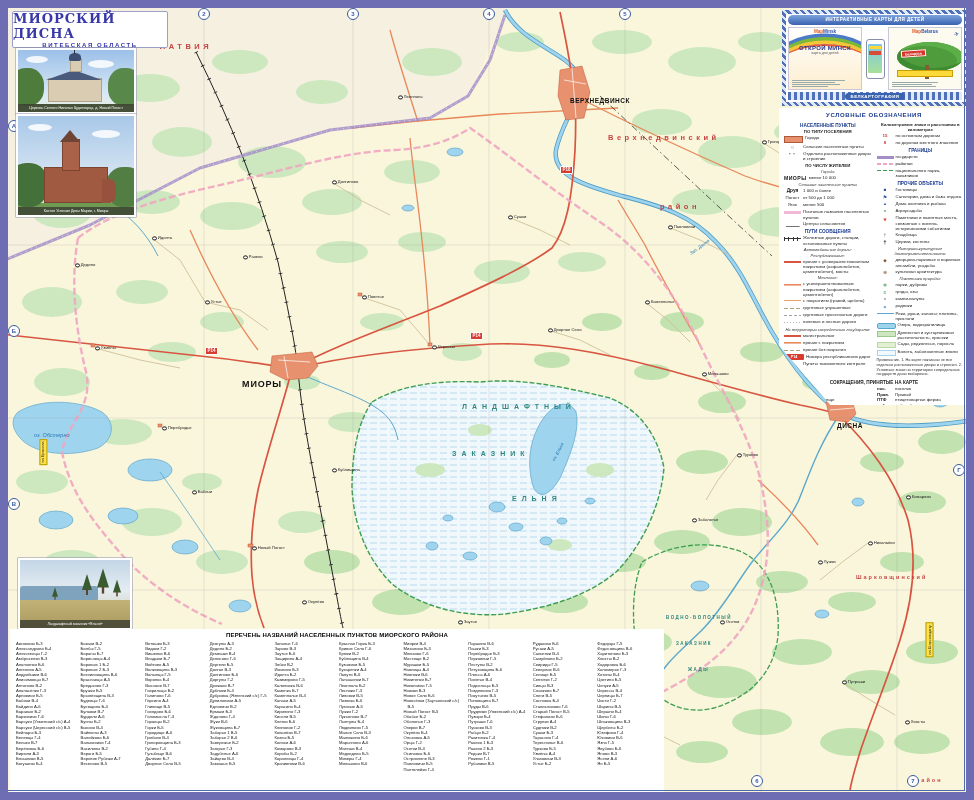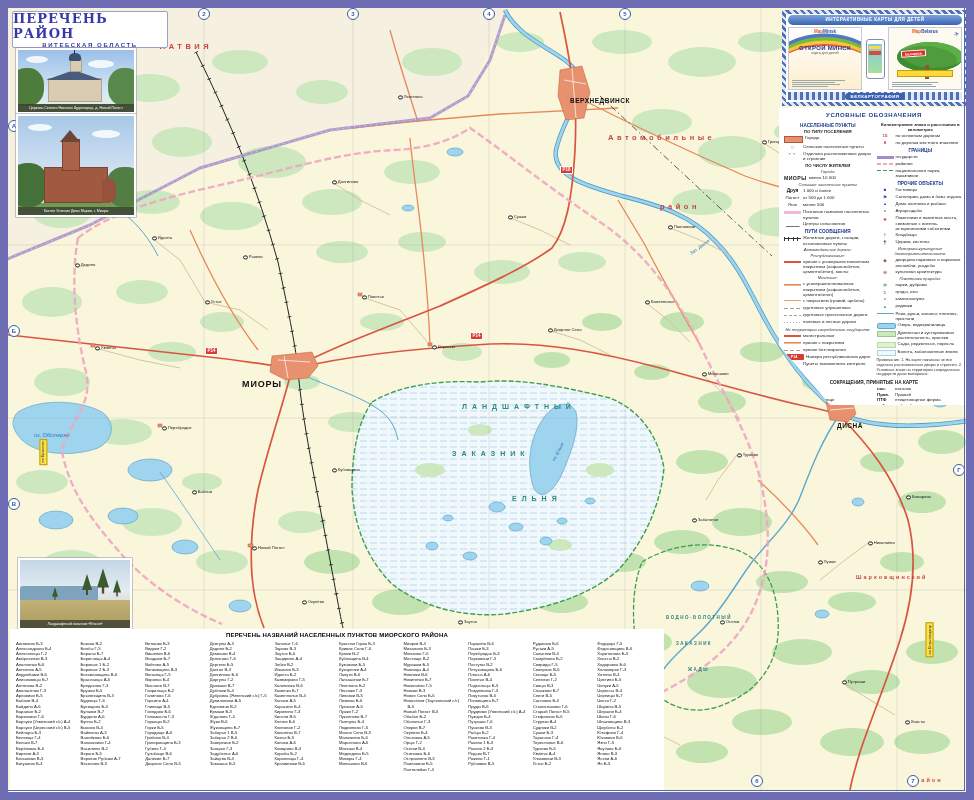--- a/index.html
+++ b/index.html
@@ -422,21 +422,21 @@
         <path d="M8,418 H966"></path>
         <path d="M8,590 H966"></path>
     </g>
   </svg>
 
   <div class="labels" id="labels">
       <span class="ml town-big" style="left: 262px; top: 384px;">МИОРЫ</span>
       <span class="ml town" style="left: 600px; top: 100px;">ВЕРХНЕДВИНСК</span>
       <span class="ml town" style="left: 850px; top: 425px;">ДИСНА</span>
       <span class="ml red" style="left: 160px; top: 46px;">ЛАТВИЯ</span>
-      <span class="ml red" style="left: 608px; top: 137px;">Автомобильные</span>
+      <span class="ml red" style="left: 608px; top: 137px;">Верхнедвинский</span>
       <span class="ml red" style="left: 660px; top: 206px;">район</span>
       <span class="ml red-sm" style="left: 16px; top: 196px;">Браславский</span>
       <span class="ml red-sm" style="left: 38px; top: 209px;">район</span>
       <span class="ml red-sm" style="left: 856px; top: 577px;">Шарковщинский</span>
       <span class="ml red-sm" style="left: 916px; top: 780px;">район</span>
       <span class="ml teal" style="left: 462px; top: 406px;">ЛАНДШАФТНЫЙ</span>
       <span class="ml teal" style="left: 452px; top: 453px;">ЗАКАЗНИК</span>
       <span class="ml teal" style="left: 512px; top: 498px;">ЕЛЬНЯ</span>
       <span class="ml teal-sm" style="left: 666px; top: 617px;">ВОДНО-БОЛОТНЫЙ</span>
       <span class="ml teal-sm" style="left: 676px; top: 643px;">ЗАКАЗНИК</span>
@@ -487,21 +487,21 @@
       <span class="gmark" style="left: 124px; top: 622px;">1</span>
       <span class="gmark" style="left: 757px; top: 781px;">6</span>
       <span class="gmark" style="left: 913px; top: 781px;">7</span>
       <span class="gmark" style="left: 14px; top: 126px;">А</span>
       <span class="gmark" style="left: 14px; top: 331px;">Б</span>
       <span class="gmark" style="left: 14px; top: 504px;">В</span>
       <span class="gmark" style="left: 959px; top: 470px;">Г</span>
     </div>
 
   <div class="titlebox">
-    <h1>ПЕРЕЧЕНЬ РАЙОН</h1>
+    <h1>МИОРСКИЙ ДИСНА</h1>
     <h2>ВИТЕБСКАЯ ОБЛАСТЬ</h2>
   </div>
 
   <div class="photo ph1">
     <div class="sky1"></div>
     <div class="cloud" style="left:8px;top:6px;width:22px;height:7px;"></div>
     <div class="cloud" style="left:70px;top:10px;width:26px;height:8px;"></div>
     <div class="ground1"></div>
     <div class="treeL"></div>
     <div class="treeR"></div>

